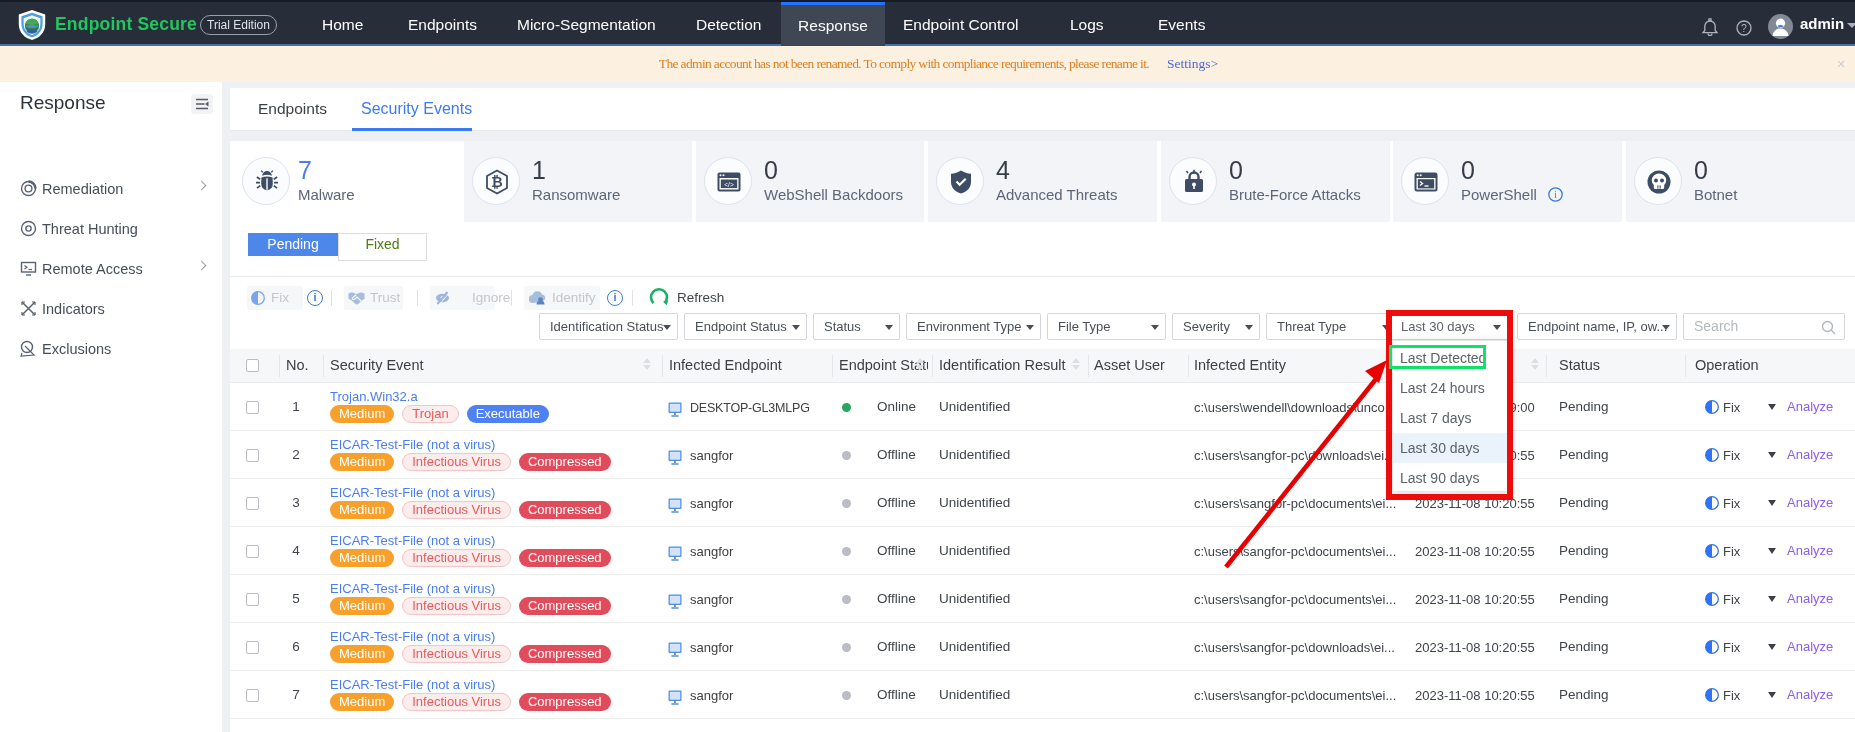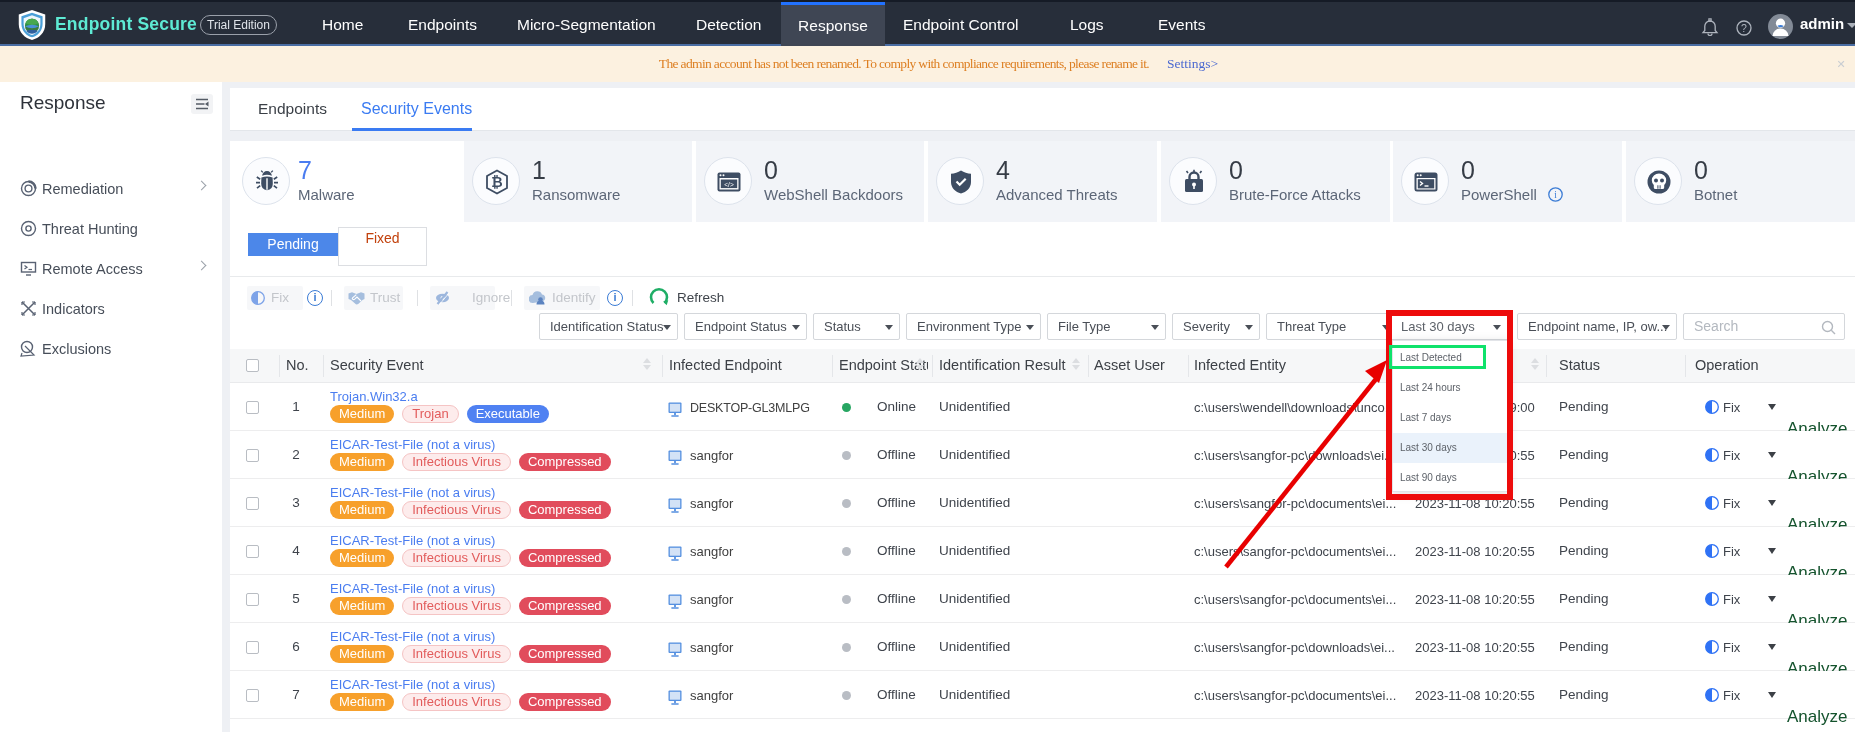--- a/index.html
+++ b/index.html
@@ -3,21 +3,21 @@
 <meta charset="utf-8">
 <style>
 * { margin:0; padding:0; box-sizing:border-box; }
 html,body { width:1855px; height:732px; overflow:hidden; }
 body { font-family:"Liberation Sans", sans-serif; background:#eef0f4; }
 #page { position:relative; width:1855px; height:732px; }
 .abs { position:absolute; }
 
 
 #navbar { left:0; top:0; width:1855px; height:46px; background:#272e3a; border-top:2px solid #151b26; border-bottom:2px solid #4a6da3; }
-#navbar .brand { left:55px; top:12px; color:#5eead4; font-size:17.5px; font-weight:bold; letter-spacing:.2px; }
+#navbar .brand { left:55px; top:12px; color:#22c55e; font-size:17.5px; font-weight:bold; letter-spacing:.2px; }
 #navbar .trial { left:200px; top:13px; height:20px; line-height:18px; padding:0 6px; border:1px solid #9aa0aa; border-radius:10px; color:#dfe3e9; font-size:12px; }
 .navitem { top:0; height:46px; line-height:46px; color:#fefefe; font-size:15.5px; }
 #tab-response { left:781px; width:104px; background:#3f4654; border-top:3px solid #2272ff; text-align:center; line-height:42px; }
 
 
 #notice { left:0; top:46px; width:1855px; height:36px; padding-left:22px; background:#fcf1e0; font-family:"Liberation Serif", serif; font-size:13.5px; letter-spacing:-0.65px; line-height:36px; text-align:center; color:#dd7f22; }
 #notice a { color:#4a68d0; text-decoration:none; margin-left:18px; letter-spacing:0; }
 #notice .close { position:absolute; right:10px; top:0; color:#c9cdd2; font-size:11px; font-family:"Liberation Sans",sans-serif; }
 
 
@@ -40,21 +40,21 @@
 
 .card { top:141px; height:81px; background:#f2f4f8; }
 .card.white { background:#fff; }
 .card .circ { position:absolute; left:12px; top:16px; width:48px; height:48px; border-radius:50%; background:#fbfcfe; border:1px solid #dde3ec; }
 .card .num { position:absolute; left:68px; top:15px; font-size:25px; color:#363c46; }
 .card .lbl { position:absolute; left:68px; top:45px; font-size:15px; color:#5c6677; }
 .card svg { position:absolute; left:24px; top:28px; }
 
 
 #btn-pending { left:248px; top:233px; width:90px; height:23px; background:#4c87e9; color:#fff; font-size:14px; text-align:center; line-height:23px; }
-#btn-fixed { left:338px; top:227px; width:89px; height:39px; background:#fff; border:1px solid #dcdee2; color:#c2410c; font-size:14px; text-align:center; line-height:21px; }
+#btn-fixed { left:338px; top:233px; width:89px; height:28px; background:#fff; border:1px solid #dcdee2; color:#4d7c0f; font-size:14px; text-align:center; line-height:21px; }
 
 #divider1 { left:230px; top:276px; width:1625px; height:1px; background:#e8eaec; }
 
 
 .tbtn { top:286px; height:24px; background:#f6f7f9; border-radius:2px; color:#c3c6cb; font-size:13.5px; line-height:24px; }
 .tsep { top:290px; width:1px; height:16px; background:#dfe1e4; }
 .info-i { top:290px; width:16px; height:16px; border:1.5px solid #3a7bd5; border-radius:50%; color:#3a7bd5; font-size:11px; text-align:center; line-height:13px; font-weight:bold; }
 #refresh-txt { left:677px; top:290px; font-size:13.5px; color:#3f444b; }
 
 
@@ -88,25 +88,25 @@
 .dot.on { background:#27a662; }
 .dot.off { background:#b9bdc4; }
 .row .st { position:absolute; left:628px; top:16px; font-size:13.5px; color:#3f444c;margin-left:19px; }
 .row .idr { position:absolute; left:709px; top:16px; font-size:13.5px; color:#3f444c; }
 .row .ent { position:absolute; left:964px; top:17px; font-size:13px; color:#3f444c; }
 .row .time { position:absolute; left:1185px; top:17px; font-size:13px; color:#3f444c; }
 .row .pend { position:absolute; left:1329px; top:16px; font-size:13.5px; color:#3f444c; }
 .row .fixic { position:absolute; left:1475px; top:17px; }
 .row .fixtx { position:absolute; left:1493px; top:17px; font-size:13px; color:#3f444c; }
 .row .caret { position:absolute; left:1538px; top:21px; width:0; height:0; border-left:4.5px solid transparent; border-right:4.5px solid transparent; border-top:6px solid #3c4046; }
-.row .anl { position:absolute; left:1557px; top:16px; font-size:17px; color:#14532d;margin-top:20px; }
+.row .anl { position:absolute; left:1557px; top:16px; font-size:13px; color:#8b5cf6; }
 
 
 #ddpanel { left:1392px; top:340px; width:118px; height:152px; background:#fff; border:1px solid #e2e4e8; box-shadow:0 2px 10px rgba(0,0,0,.13); }
-#ddpanel .it { position:absolute; left:0; width:116px; height:30px; line-height:30px; padding-left:7px; font-size:10px; color:#5d6269; }
+#ddpanel .it { position:absolute; left:0; width:116px; height:30px; line-height:30px; padding-left:7px; font-size:14px; color:#5d6269; }
 #ddpanel .sel { background:#eaf2fb; }
 #ddselect { left:1389px; top:313px; width:123px; height:27px; background:#fff; border:1px solid #d4d7db; font-size:13px; color:#5d6269; line-height:25px; padding-left:11px; }
 #ddselect .car { position:absolute; right:10px; top:11px; width:0; height:0; border-left:4.5px solid transparent; border-right:4.5px solid transparent; border-top:5.5px solid #4a4f57; }
 
 
 #redrect { left:1386px; top:310px; width:127px; height:190px; border:6px solid #ed0b0b; z-index:50; }
 #greenrect { left:1389px; top:345px; width:97px; height:24px; border:3px solid #0fe26b; z-index:51; }
 </style>
 </head>
 <body>

